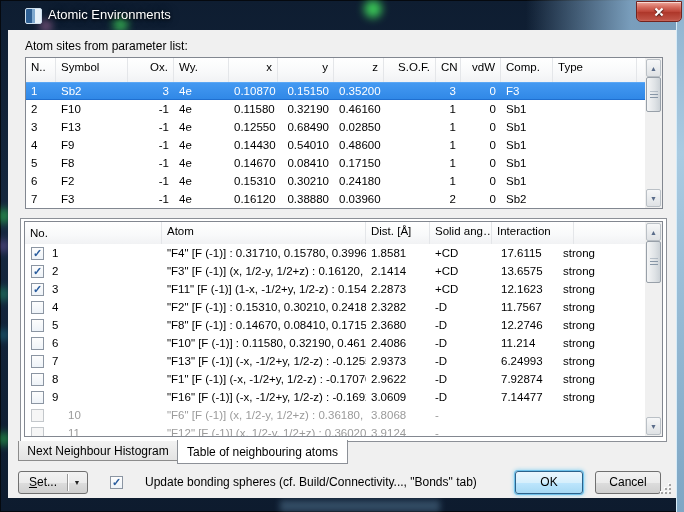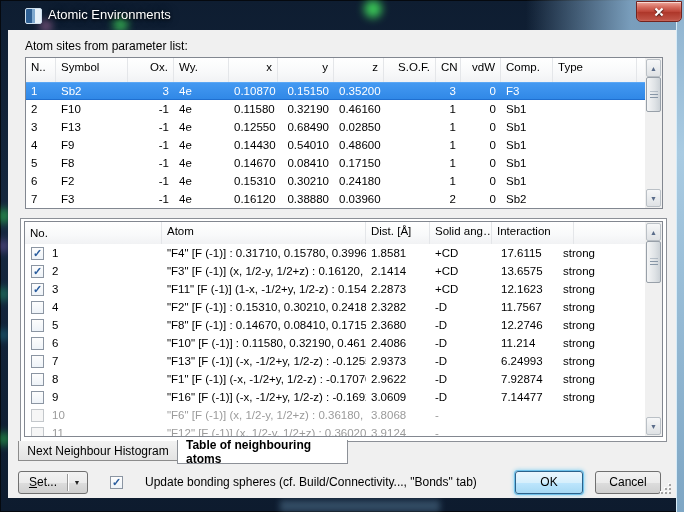--- a/index.html
+++ b/index.html
@@ -36,21 +36,21 @@
   
   .tbl{position:absolute;background:#fff;border:1px solid #828790;overflow:hidden;}
   .t-header{position:absolute;left:0;top:0;right:17px;display:flex;
     background:linear-gradient(180deg,#ffffff 0%,#f8f9fa 60%,#f1f2f4 100%);border-bottom:1px solid #d5d5d8;}
   .hcell{border-right:1px solid #e4e6e9;color:#1a1a1a;}
   .t-body{position:absolute;left:0;right:17px;bottom:0;overflow:hidden;}
   .t-row{display:flex;background:#fff;}
   .cell{box-sizing:border-box;padding:0 5px;white-space:nowrap;overflow:hidden;font-size:11.5px;color:#000;}
   .t-row.selected{background:linear-gradient(180deg,#459af2 0%,#2f87e6 100%);box-shadow:inset 0 -1px 0 #1f6fd0,inset 0 1px 0 #5aa7f5;}
   .t-row.selected .cell{color:#fff;}
-  .t-row.disabled .cell{color:#9b9b9b;}
+  .t-row.disabled .cell{color:#9b9b9b;gap:16px;}
 
   
   .table1{left:17px;top:27px;width:636px;height:150px;}
   .table1 .t-header{height:24px;}
   .table1 .hcell{line-height:23px;font-size:11.5px;}
   .table1 .t-body{top:24px;}
   .table1 .t-row{height:18px;}
   .table1 .cell{line-height:18px;}
   .c1-0{width:30px}.c1-1{width:72px}
   .c1-2{width:46px;text-align:right}.c1-3{width:55px}
@@ -89,21 +89,21 @@
   .thumb-grip{position:absolute;left:50%;top:50%;width:8px;height:7px;transform:translate(-50%,-50%);
     background:repeating-linear-gradient(180deg,#8796a6 0 1px,rgba(0,0,0,0) 1px 3px);}
 
   
   .tab-bar{position:absolute;left:0;top:410px;width:668px;height:24px;}
   .tab{position:absolute;top:1px;height:20px;border:1px solid #8c8c8c;border-top:none;
     background:linear-gradient(180deg,#f2f2f2,#e3e3e3);font-size:12px;color:#000;
     display:flex;align-items:center;justify-content:center;padding:0 8px;box-sizing:border-box;}
   .tab.t0{left:10px;width:160px;}
   .tab.t1{left:169px;width:171px;}
-  .tab.active{top:0;height:24px;background:#fff;border-color:#8c9097;z-index:3;font-weight:bold;}
+  .tab.active{top:0;height:24px;background:#fff;border-color:#8c9097;z-index:3;}
 
   
   .set-btn{position:absolute;left:10px;top:441px;width:70px;height:23px;border:1px solid #707070;border-radius:3px;
     background:linear-gradient(180deg,#f2f2f2 0%,#ebebeb 50%,#dddddd 50%,#cfcfcf 100%);box-sizing:border-box;}
   .set-label{position:absolute;left:0;top:0;width:48px;height:21px;line-height:21px;text-align:center;font-size:12px;color:#000;display:block;}
   .set-label::first-letter{text-decoration:underline;}
   .set-sep{position:absolute;left:48px;top:2px;bottom:2px;width:1px;background:#9a9a9a;box-shadow:1px 0 0 #fff;}
   .set-arrow{position:absolute;right:2px;top:0;width:16px;height:21px;display:flex;align-items:center;justify-content:center;font-size:7px;color:#222;}
 
   .upd-check{position:absolute;left:102px;top:446px;width:11px;height:11px;border:1px solid #8b95a2;

